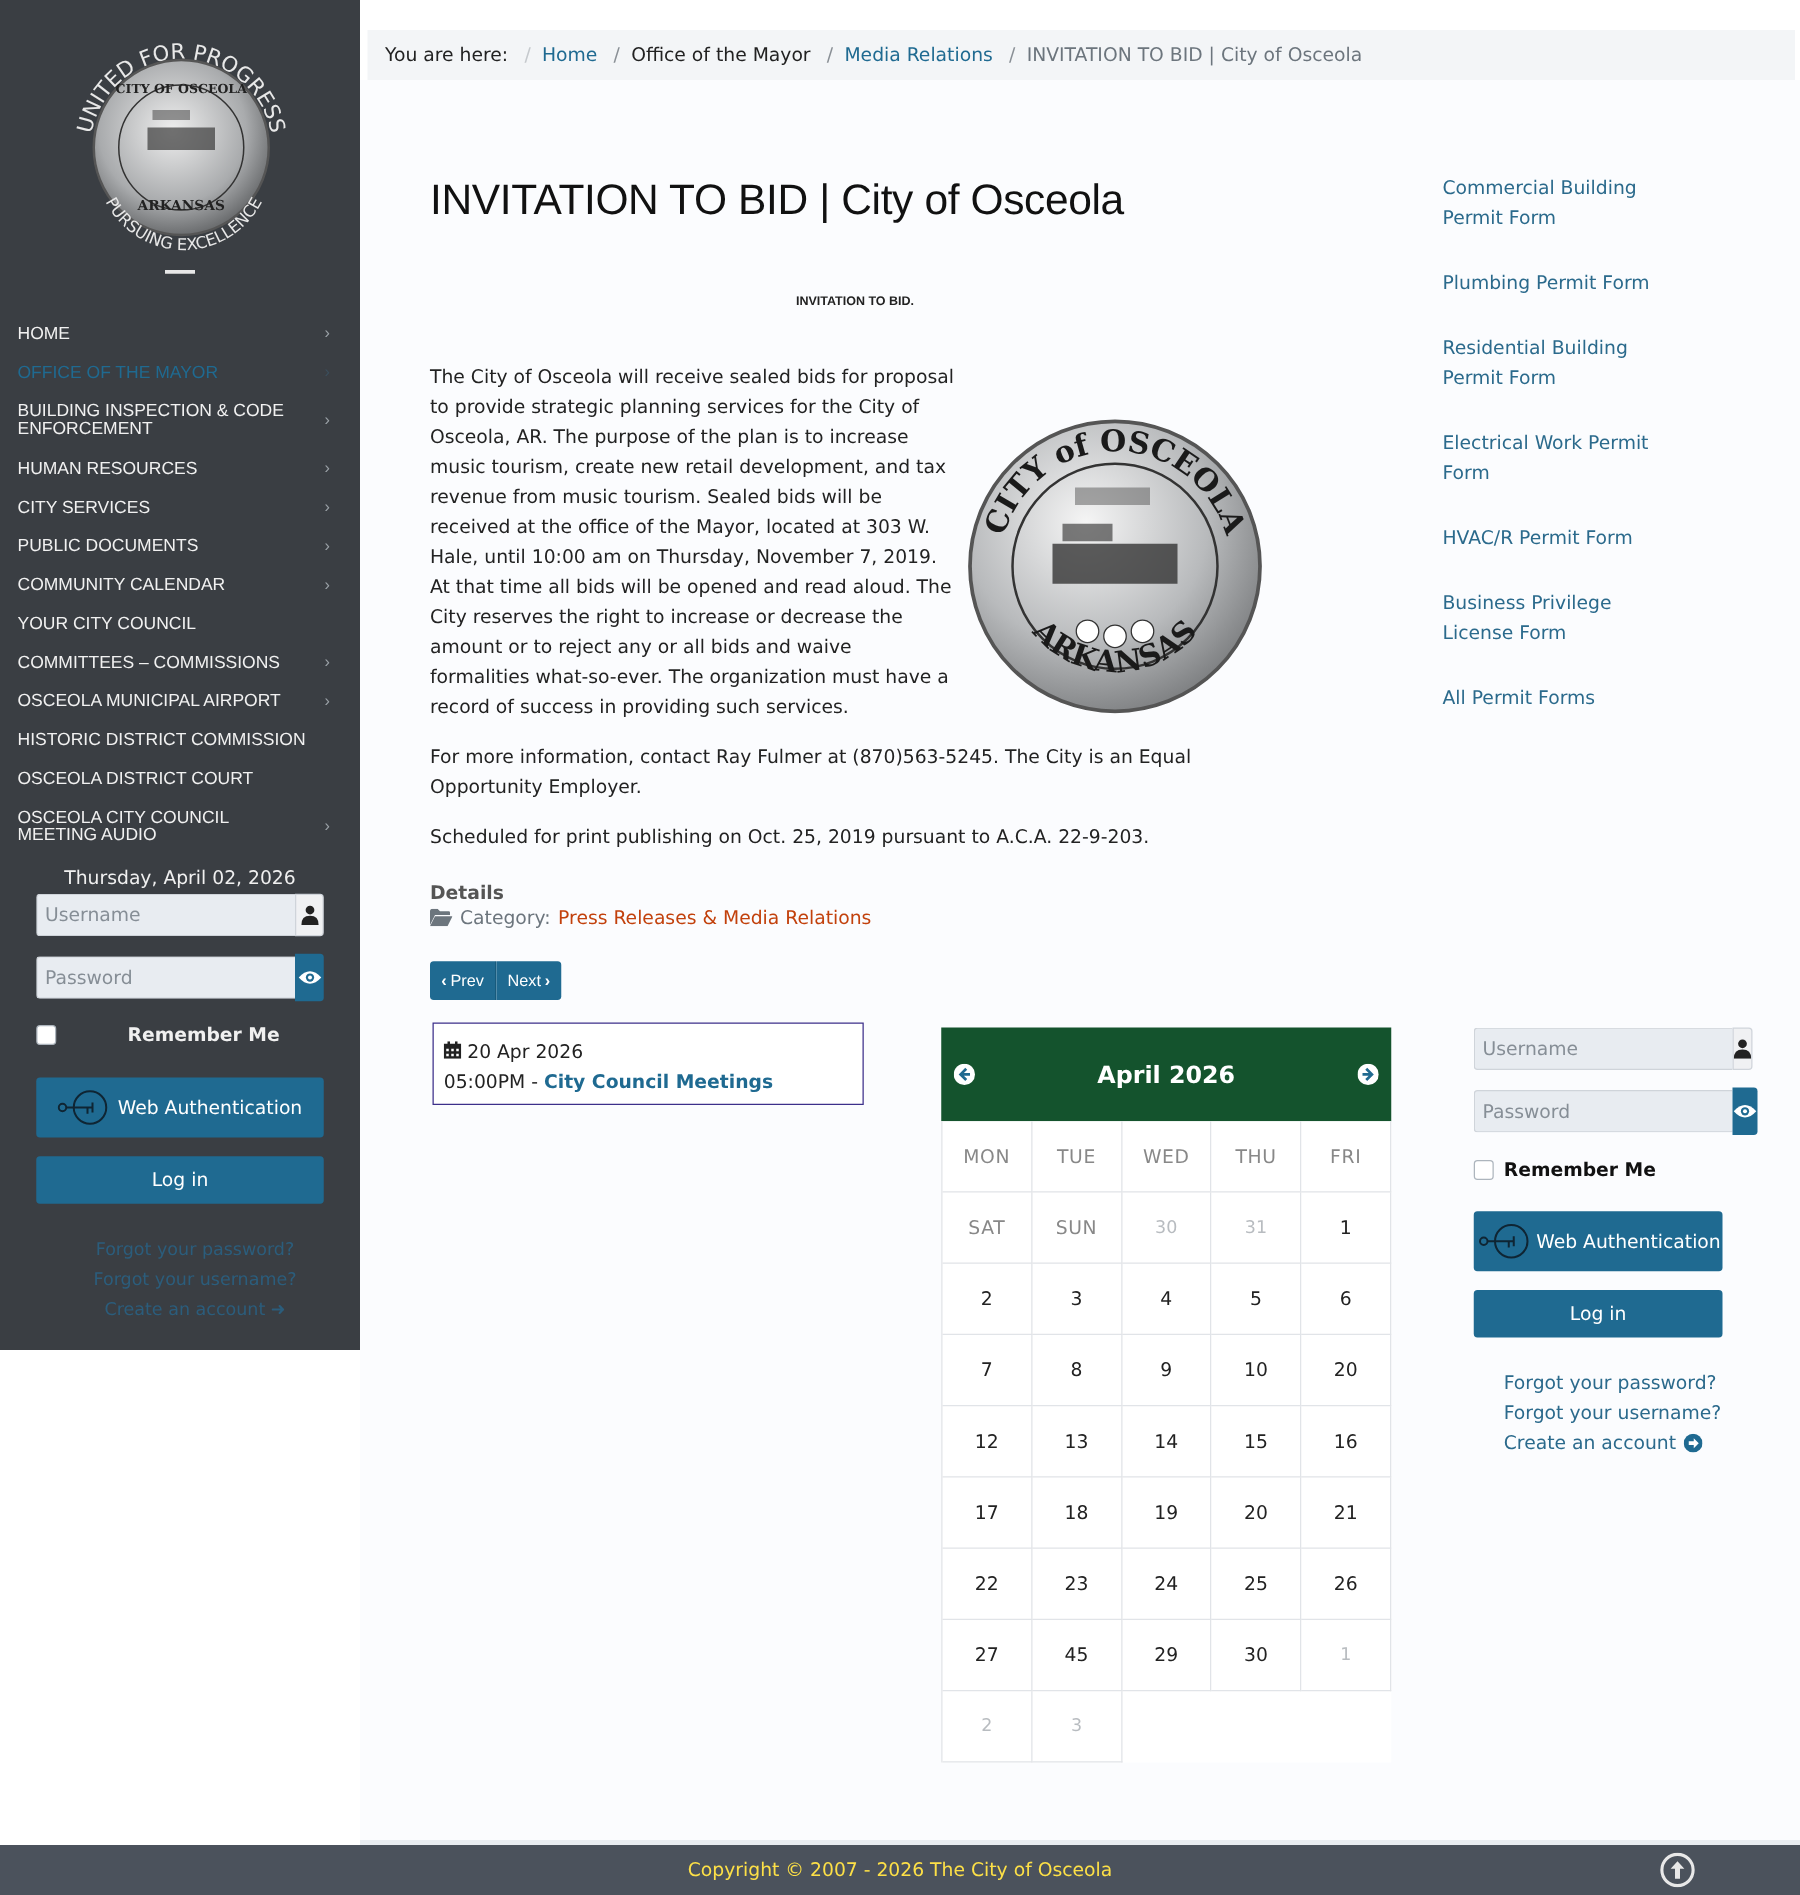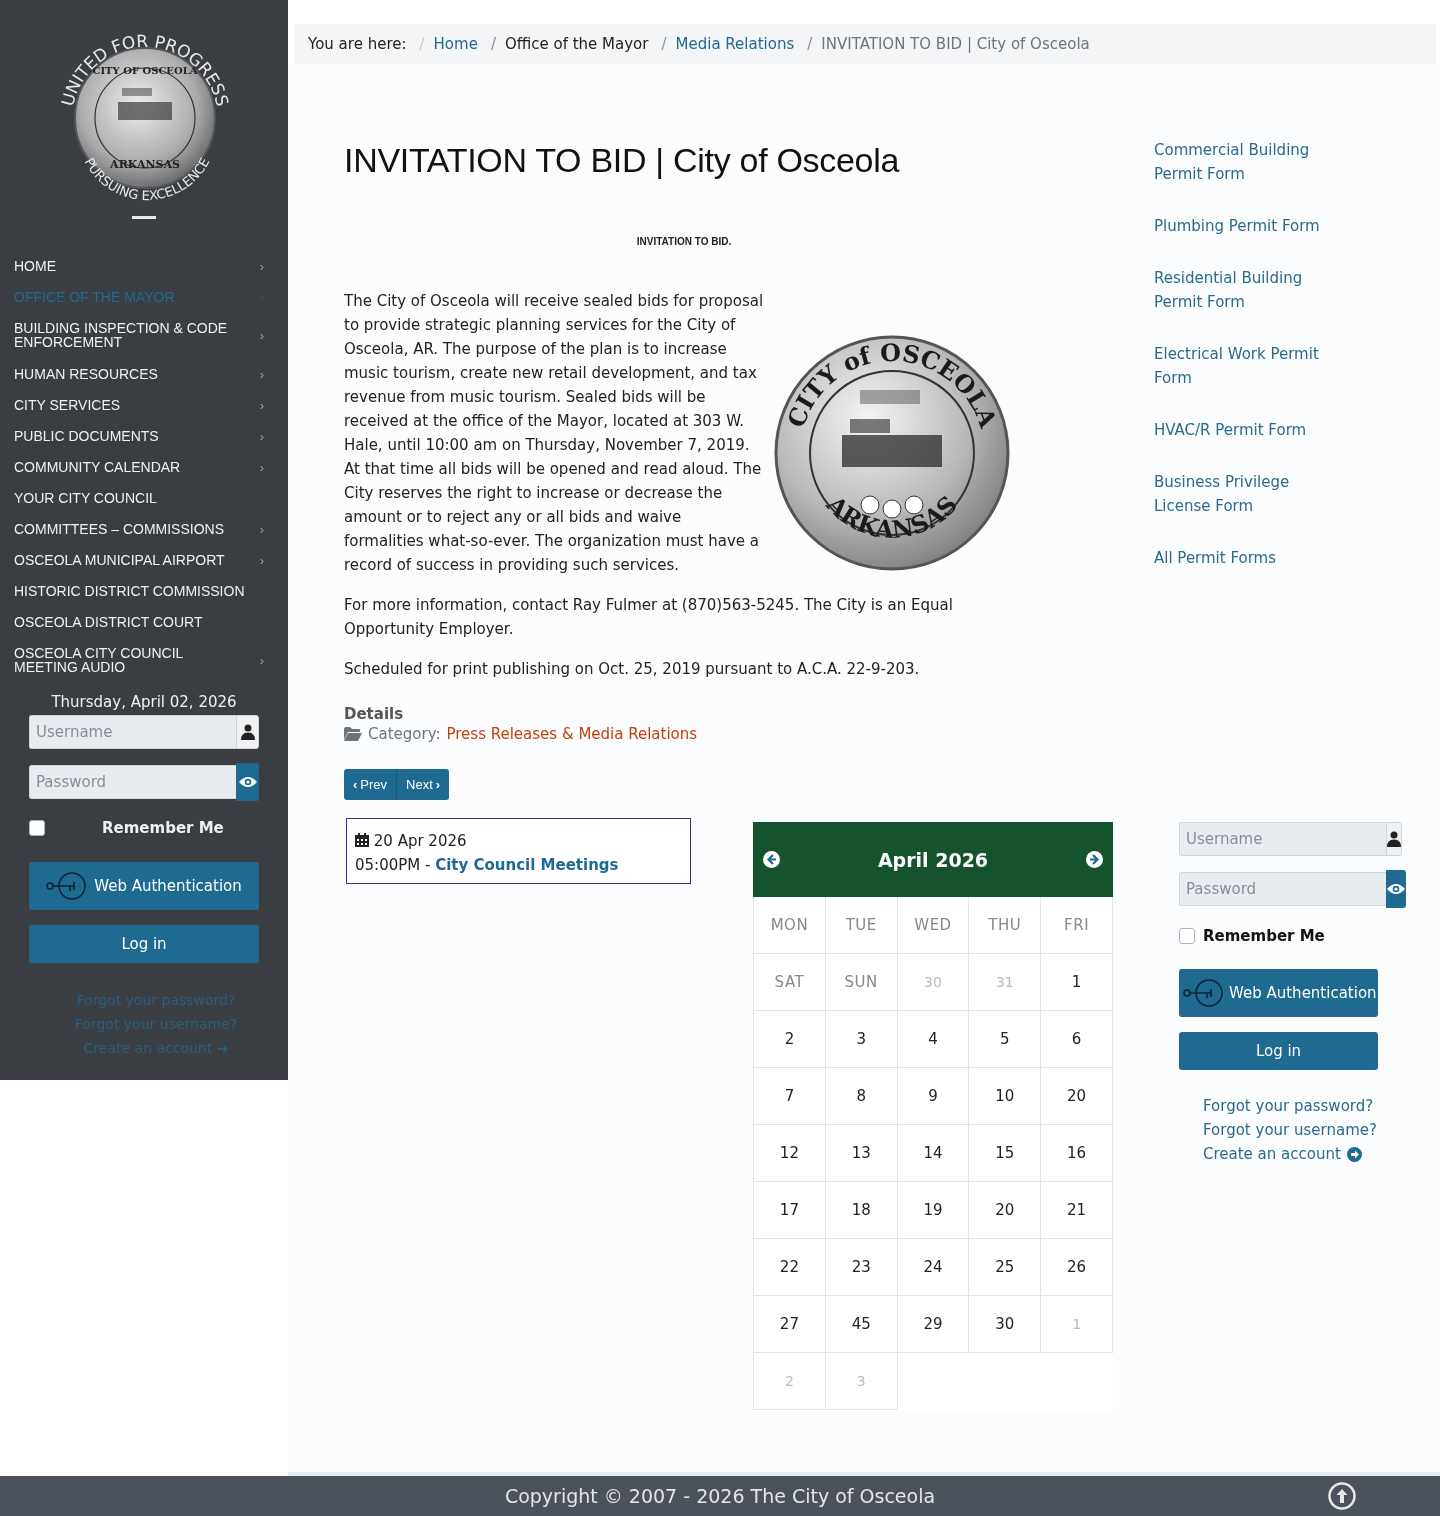--- a/index.html
+++ b/index.html
@@ -67,21 +67,21 @@
   
   .calendar { position: absolute; left: 753px; top: 822px; width: 360px; }
   .cal-head { height: 75px; background: #14532d; color: #fff; display: flex; align-items: center; justify-content: space-between; padding: 0 10px; }
   .cal-head .title { font-size: 19px; font-weight: bold; }
   .cal-grid { display: grid; grid-template-columns: repeat(5, 1fr); border-left: 1px solid #e1e4e8; background: #fff; }
   .cal-grid div { border-right: 1px solid #e1e4e8; border-bottom: 1px solid #e1e4e8; display: flex; align-items: center; justify-content: center; height: 57px; font-size: 15px; color: #222; }
   .cal-grid .dow { height: 57px; color: #888; font-size: 15px; letter-spacing: 0.5px; }
   .cal-grid .other { color: #b8bcc0; font-size: 14px; }
 
   
-  .footer { position: absolute; left: 0; top: 1476px; width: 1440px; height: 40px; background: #4b525c; color: #e5e5e5; font-size: 19px; display: flex; align-items: center; justify-content: center; }
+  .footer { position: absolute; left: 0; top: 1476px; width: 1440px; height: 40px; background: #4b525c; color: #fde047; font-size: 15px; display: flex; align-items: center; justify-content: center; }
   .footer .fade { position: absolute; left: 288px; top: -4px; width: 1152px; height: 4px; background: #e9edf1; }
   .to-top { position: absolute; right: 84px; top: 6px; width: 28px; height: 28px; }
 </style>
 </head>
 <body>
 
 <div class="page">
   <div class="main-bg"></div>
 
   <aside class="sidebar">

